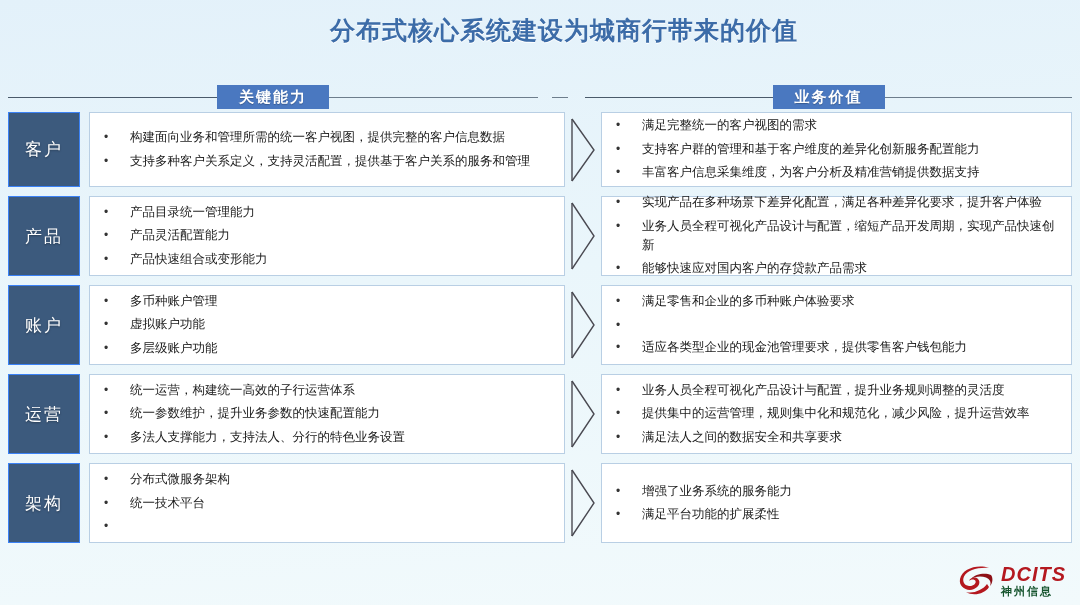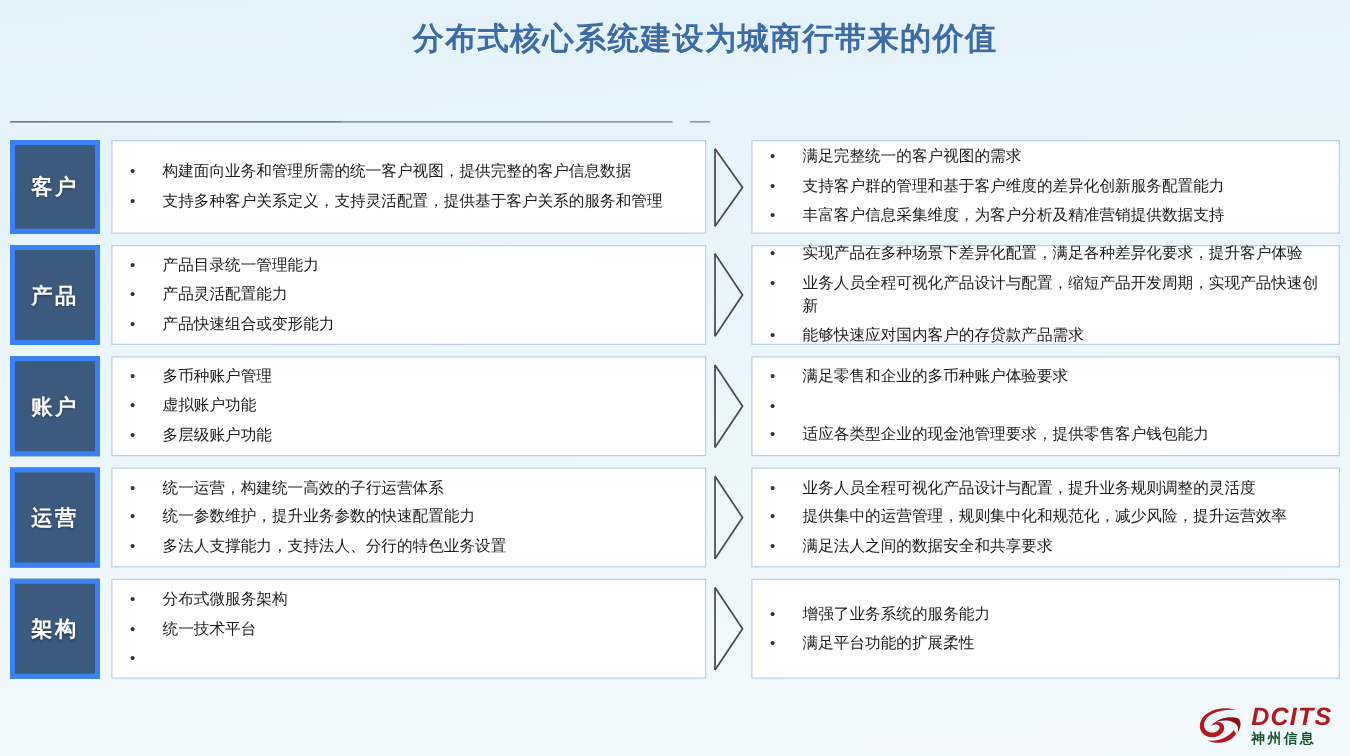--- a/index.html
+++ b/index.html
@@ -79,24 +79,24 @@
     align-items: stretch;
     margin-bottom: 9px;
     padding-left: 8px;
     padding-right: 8px;
     box-sizing: border-box;
   }
 
   .row-label {
     flex: 0 0 72px;
     background: #3c5a7d;
-    border: 4px solid #3b82f6;
+    border: 1px solid #3b82f6;
     color: #ffffff;
     font-size: 17px;
-    font-weight: bold;
+    font-weight: normal;
     letter-spacing: 2px;
     display: flex;
     align-items: center;
     justify-content: center;
     box-sizing: border-box;
     text-shadow: 0 1px 2px rgba(0,0,0,.35);
   }
 
   .cap-box {
     flex: 0 0 auto;
@@ -188,23 +188,29 @@
   }
 </style>
 </head>
 <body>
 
 <div class="slide-title">分布式核心系统建设为城商行带来的价值</div>
 
 <div class="col-headers">
   <div class="col-head left">
     <div class="head-line"></div>
+    <div class="head-chip">关键能力</div>
     <div class="head-line thin"></div>
     <div class="head-spacer"></div>
     <div class="head-line thin" style="flex:0 0 16px;"></div>
+  </div>
+  <div class="col-head right">
+    <div class="head-line"></div>
+    <div class="head-chip">业务价值</div>
+    <div class="head-line thin"></div>
   </div>
 </div>
 
 <div class="rows">
 
   <div class="row row-1">
     <div class="row-label">客户</div>
     <div class="cap-box">
       <div class="bullet-item">
         <span class="bullet-dot">•</span>

